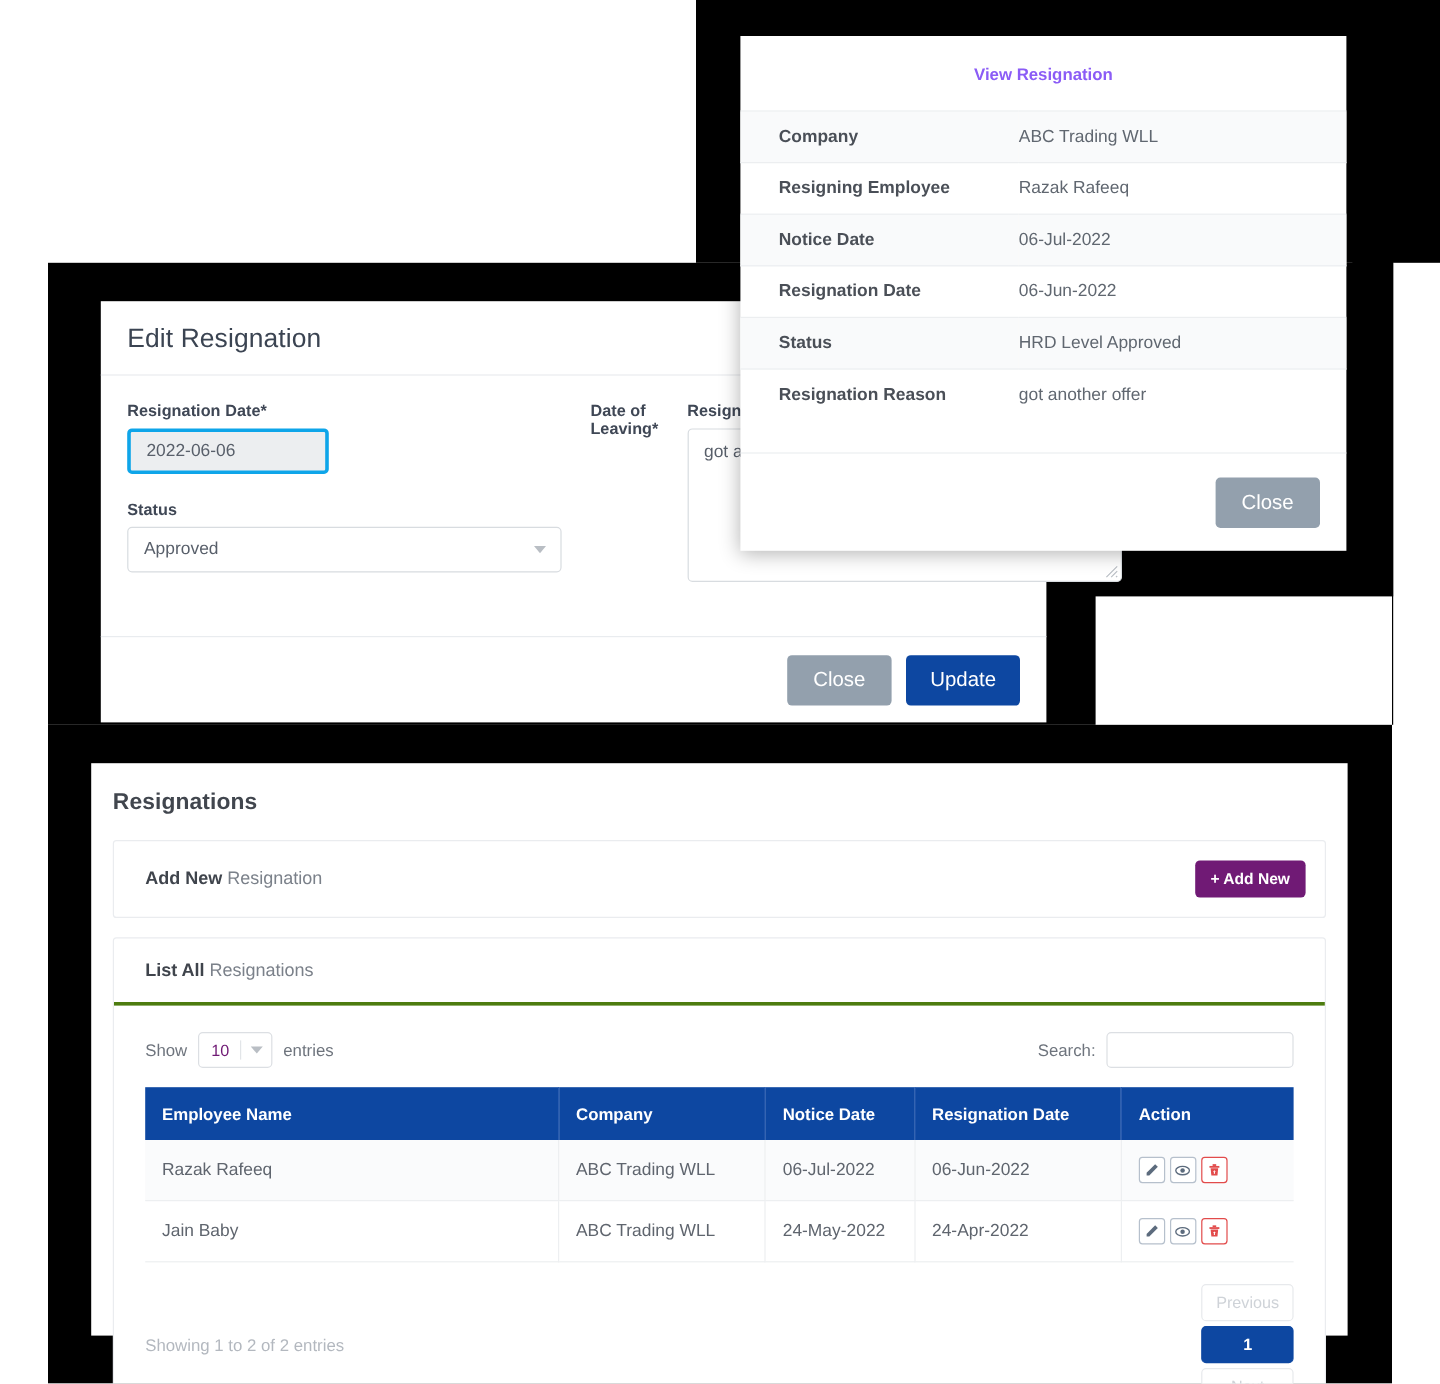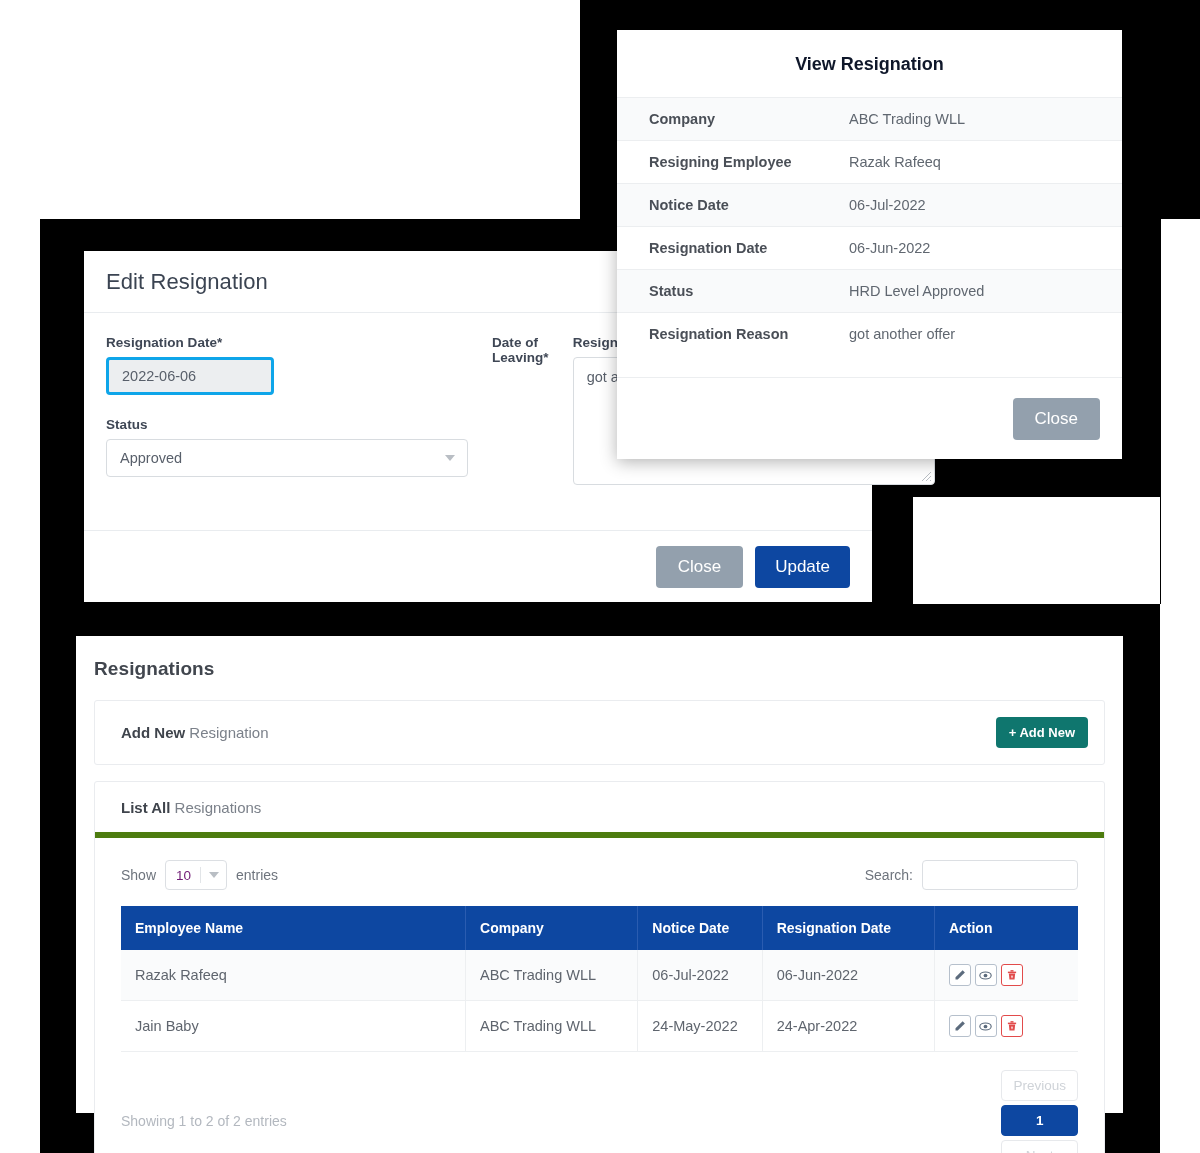--- a/index.html
+++ b/index.html
@@ -95,22 +95,22 @@
     border: none; border-radius: 4px; cursor: pointer;
     font-family: "Liberation Sans", sans-serif;
     font-size: 17px; font-weight: 400; color: #ffffff;
   }
   .btn-close-grey { background: #93a0ad; padding: 11px 22px; }
   .btn-primary    { background: #0d47a1; padding: 11px 20px; }
 
   
   #view-modal { left: 617px; top: 30px; width: 505px; height: 429px; }
   #view-modal .vm-title {
-    text-align: center; font-size: 18px; font-weight: 700;
-    color: #0f172a; padding: 24px 0 22px 0;
+    text-align: center; font-size: 14px; font-weight: 700;
+    color: #8b5cf6; padding: 24px 0 22px 0;
   }
   .vm-table { width: 100%; border-collapse: collapse; }
   .vm-table tr { border-top: 1px solid #eceef0; }
   .vm-table tr.striped { background: #f9fafb; }
   .vm-table td { padding: 13px 0; font-size: 14.5px; vertical-align: middle; }
   .vm-key { width: 232px; padding-left: 32px !important; color: #4a4f57; font-weight: 700; }
   .vm-val { color: #606770; }
   #view-modal .vm-foot {
     position: absolute; left: 0; bottom: 0; width: 100%; height: 82px;
     border-top: 1px solid #eceef0;
@@ -123,27 +123,27 @@
   .page-title {
     font-size: 19px; font-weight: 700; color: #41464e;
     padding: 22px 0 20px 18px; letter-spacing: .1px;
   }
   .panel {
     margin: 0 18px 16px 18px; border: 1px solid #eaecef;
     border-radius: 3px; background: #ffffff;
   }
   .panel-head {
     padding: 16px 16px 16px 26px; font-size: 15px; color: #7b818a;
-    border-bottom: 6px solid #4d7c0f;
+    border-bottom: 3px solid #4d7c0f;
     display: flex; align-items: center; justify-content: space-between;
     min-height: 56px;
   }
   .panel-head b { color: #3f444c; font-weight: 700; }
   .btn-add {
-    background: #0f766e; color: #fff; border: none; border-radius: 4px;
+    background: #701a75; color: #fff; border: none; border-radius: 4px;
     font-size: 13px; font-weight: 700; padding: 8px 13px; cursor: pointer;
     font-family: "Liberation Sans", sans-serif;
   }
   .dt-controls {
     display: flex; align-items: center; justify-content: space-between;
     padding: 22px 26px 16px 26px;
   }
   .dt-len { display: flex; align-items: center; gap: 9px; font-size: 14px; color: #6e747d; }
   .len-select {
     width: 62px; height: 30px; border: 1px solid #dcdfe3; border-radius: 4px;

